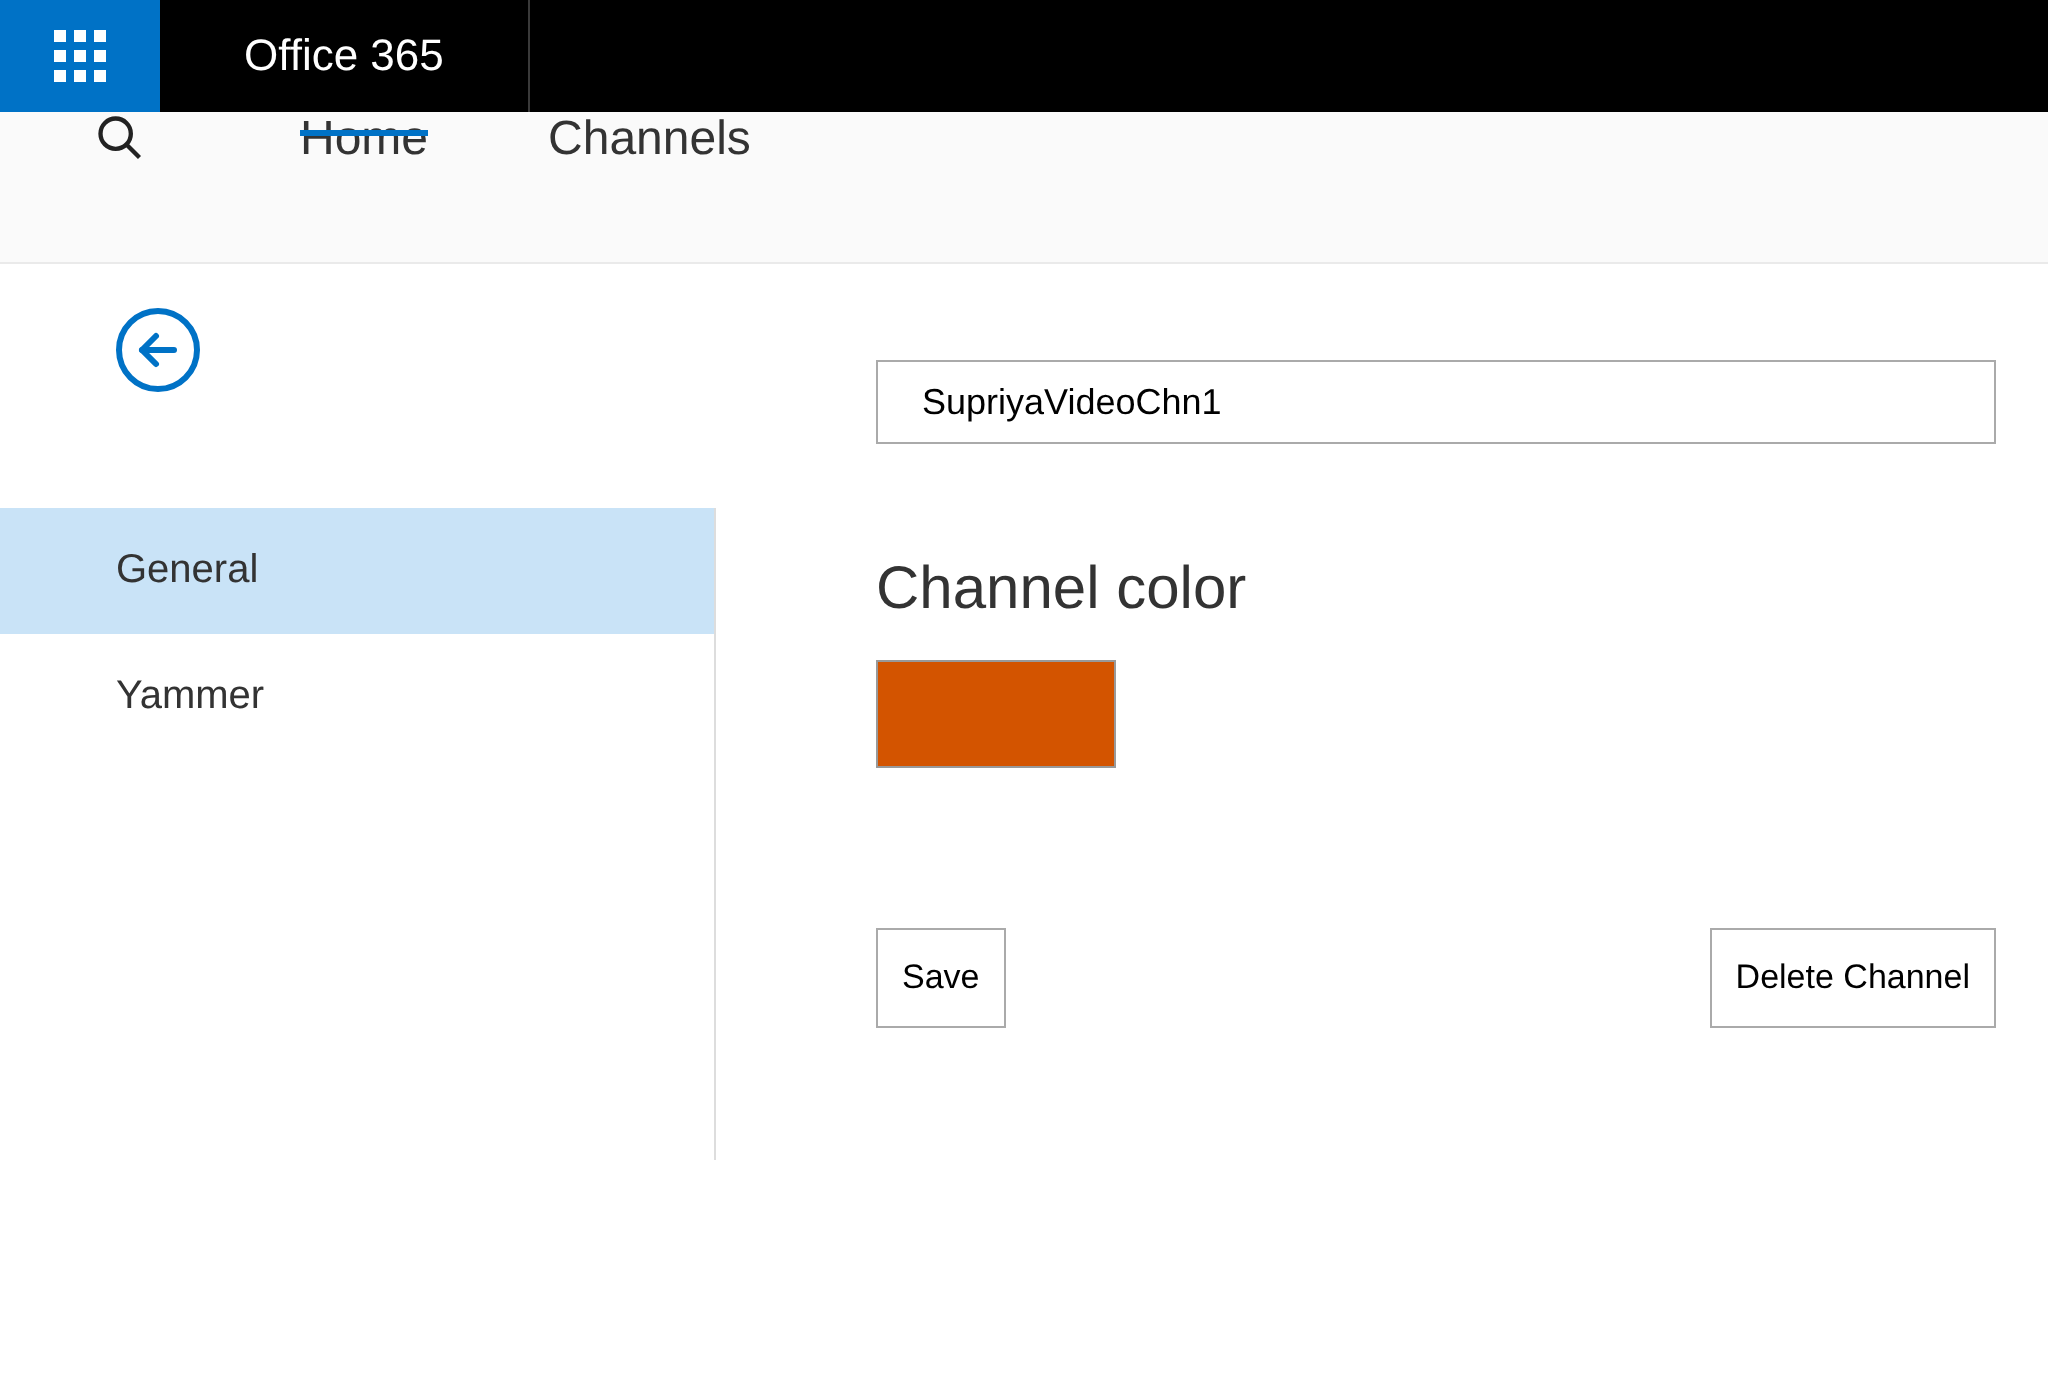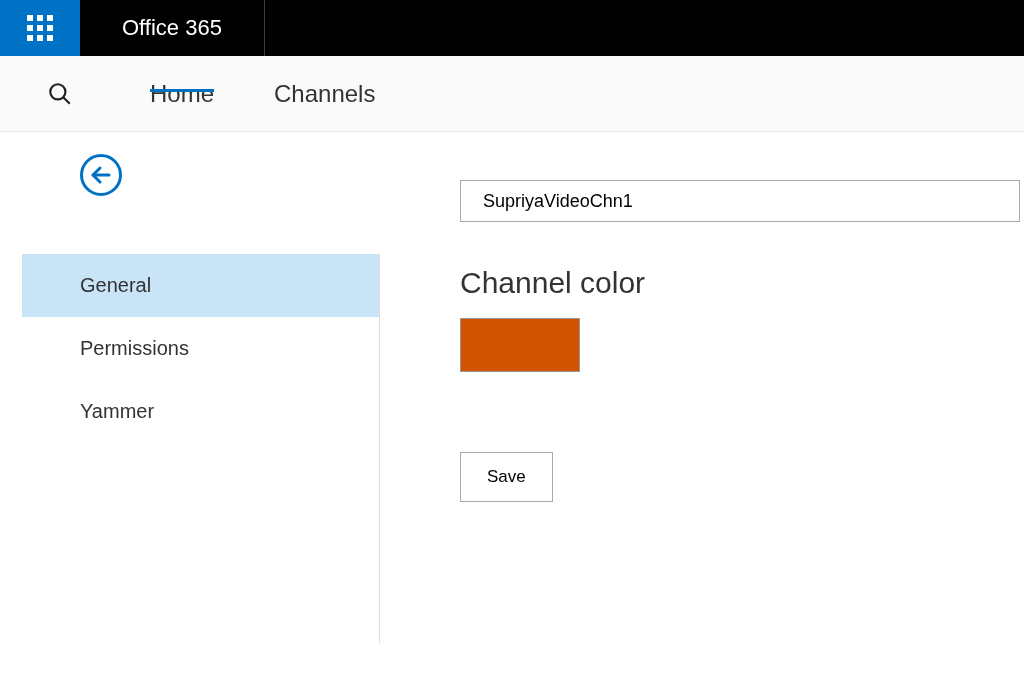--- a/index.html
+++ b/index.html
@@ -54,21 +54,21 @@
       display: flex;
       align-items: center;
       padding: 0 42px;
       font-size: 22px;
       font-weight: 300;
     }
     .navbar {
       display: flex;
       height: 76px;
       border-bottom: 1px solid #eaeaea;
-      align-items: center;
+      align-items: flex-start;
       background: #fafafa;
     }
     .search-btn {
       width: 120px;
       display: flex;
       align-items: center;
       justify-content: center;
       cursor: pointer;
     }
     .nav-link {
@@ -90,21 +90,20 @@
       height: 3px;
       background: #0072c6;
     }
     .content-area {
       display: flex;
       height: calc(691px - 56px - 76px);
     }
     .left-pane {
       width: 358px;
       position: relative;
-      margin-left: 22px;
     }
     .back-btn {
       margin: 22px 0 0 58px;
       width: 42px;
       height: 42px;
       border: 3px solid #0072c6;
       border-radius: 50%;
       display: flex;
       align-items: center;
       justify-content: center;
@@ -139,40 +138,40 @@
       width: 560px;
       height: 42px;
       border: 1px solid #aaa;
       padding: 0 22px;
       font-size: 18px;
       font-family: inherit;
       font-weight: 300;
       display: block;
     }
     .color-section {
-      margin-top: 44px;
+      margin-top: 56px;
     }
     .color-swatch {
       width: 120px;
       height: 54px;
       background: #d35400;
       border: 1px solid #999;
       cursor: pointer;
       margin-top: 18px;
     }
     .button-row {
       margin-top: 80px;
       width: 560px;
       display: flex;
       justify-content: space-between;
     }
     .btn {
       border: 1px solid #aaa;
       background: #fff;
-      padding: 14px 26px;
+      padding: 14px 12px;
       font-size: 17px;
       font-family: inherit;
       font-weight: 300;
       cursor: pointer;
     }
   </style>
 </head>
 <body>
 
 <div class="topbar">
@@ -206,30 +205,30 @@
 <div class="content-area">
   <div class="left-pane">
     <div class="back-btn">
       <svg width="24" height="24" viewBox="0 0 24 24" fill="none" stroke="#0072c6" stroke-width="3" stroke-linecap="round" stroke-linejoin="round">
         <line x1="20" y1="12" x2="4" y2="12"></line>
         <polyline points="11 5 4 12 11 19"></polyline>
       </svg>
     </div>
     <div class="sidebar">
       <div class="sidebar-item active">General</div>
-      <div class="sidebar-item">Permissions</div>
       <div class="sidebar-item">Yammer</div>
     </div>
   </div>
 
   <div class="main-pane">
     <input type="text" class="text-input" value="SupriyaVideoChn1" style="">
 
     <div class="color-section">
       <div class="section-label">Channel color</div>
       <div class="color-swatch" style="background:#d35400"></div>
     </div>
 
     <div class="button-row">
       <button class="btn">Save</button>
+      <button class="btn">Delete Channel</button>
     </div>
   </div>
 </div>
 
 </body></html>

